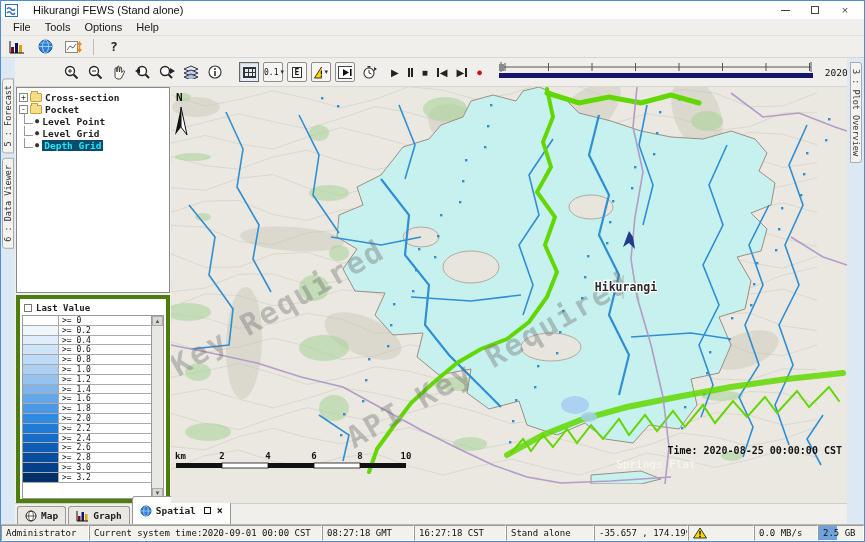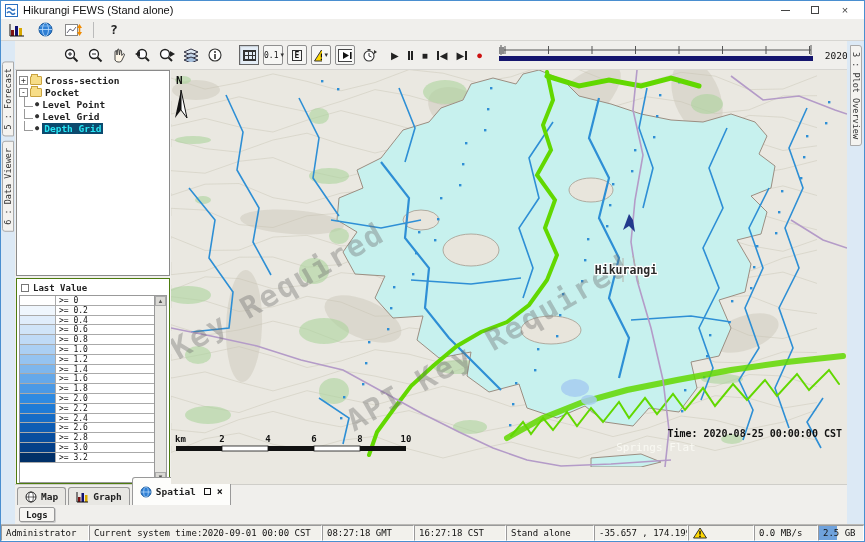--- a/index.html
+++ b/index.html
@@ -1,21 +1,21 @@
 <!DOCTYPE html>
 <html><head>
 <meta charset="utf-8">
 <style>
   html,body{margin:0;padding:0;background:#9db8cc;}
   *{box-sizing:border-box;}
   .win{width:865px;height:542px;background:#f0efec;border:1px solid #4a8fd0;
        font-family:"Liberation Sans",sans-serif;display:flex;flex-direction:column;overflow:hidden;}
   
   .titlebar{height:18px;background:#ffffff;display:flex;align-items:center;padding:0 4px;flex:0 0 18px;}
-  .titlebar .ttl{font-size:11px;color:#111;margin-left:5px;flex:1;}
+  .titlebar .ttl{font-size:11px;color:#111;margin-left:15px;flex:1;}
   .wbtn{width:30px;height:16px;display:flex;align-items:center;justify-content:center;color:#444;font-size:11px;}
   .wmin{width:9px;height:1px;background:#444;display:inline-block;}
   .wmax{width:8px;height:8px;border:1px solid #444;display:inline-block;}
   
   .menubar{height:17px;background:#f0efec;display:flex;align-items:center;padding-left:5px;border-bottom:1px solid #e2e1de;flex:0 0 17px;}
   .mitem{font-size:11px;color:#1a1a1a;padding:1px 7px;}
   
   .toolbar1{height:22px;background:#f0efec;display:flex;align-items:center;padding-left:5px;border-bottom:1px solid #d7d6d2;flex:0 0 22px;gap:6px;}
   .t1btn{width:22px;height:18px;display:flex;align-items:center;justify-content:center;}
   .tsep{width:1px;height:16px;background:#bbb;margin:0 3px;}
@@ -52,21 +52,21 @@
   .leftpanel{width:156px;flex:0 0 156px;background:#f0efec;display:flex;flex-direction:column;padding:0 1px;}
   .treebox{height:206px;flex:0 0 206px;background:#fff;border:1px solid #8a8a8a;overflow:hidden;padding:3px 1px;}
   .trow{display:flex;align-items:center;height:12px;font-family:"DejaVu Sans Mono",monospace;font-size:9.5px;font-weight:bold;color:#222;}
   .expbox{width:9px;height:9px;border:1px solid #888;background:#fff;font-size:8px;line-height:7px;text-align:center;color:#333;margin:0 2px 0 1px;flex:0 0 9px;font-weight:normal;}
   .folder{width:12px;height:9px;background:#f7dd87;border:1px solid #c9a23e;border-radius:1px;margin-right:3px;flex:0 0 12px;position:relative;}
   .folder:before{content:"";position:absolute;top:-3px;left:0;width:5px;height:2px;background:#f7dd87;border:1px solid #c9a23e;border-bottom:none;}
   .treeline{width:9px;height:10px;border-left:1px solid #999;border-bottom:1px solid #999;margin:0 2px 5px 6px;flex:0 0 9px;}
   .bullet{font-size:7px;color:#333;margin-right:3px;}
   .tlabel{white-space:nowrap;text-align:center;}
   .tlabel.sel{background:#0c4a6e;color:#27e7f5;padding:0 2px;}
-  .legendbox{margin-top:2px;flex:1;background:#fff;border:1px solid #4d7c0f;display:flex;flex-direction:column;overflow:hidden;padding:2px 2px 0 2px;}
+  .legendbox{margin-top:2px;flex:1;background:#fff;border:4px solid #4d7c0f;display:flex;flex-direction:column;overflow:hidden;padding:2px 2px 0 2px;}
   .lvrow{display:flex;align-items:center;height:14px;flex:0 0 14px;font-family:"DejaVu Sans Mono",monospace;font-size:9px;font-weight:bold;color:#222;gap:4px;padding-left:2px;}
   .cbox{width:8px;height:8px;border:1px solid #777;background:#fff;flex:0 0 8px;}
   .ltable{flex:1;display:flex;border:1px solid #999;min-height:0;}
   .lrows{flex:1;display:flex;flex-direction:column;overflow:hidden;}
   .lrow{display:flex;flex:0 0 9.8px;height:9.8px;border-bottom:1px solid #aaa;}
   .lsw{width:36px;flex:0 0 36px;border-right:1px solid #aaa;}
   .llb{flex:1;font-family:"DejaVu Sans Mono",monospace;font-size:8px;color:#111;line-height:9.5px;padding-left:3px;white-space:nowrap;}
   .sbar{width:12px;flex:0 0 12px;background:#e8e7e3;border-left:1px solid #999;display:flex;flex-direction:column;justify-content:space-between;align-items:center;}
   .sarr{font-size:6px;color:#555;width:100%;text-align:center;background:#d9d8d4;border:1px solid #aaa;line-height:8px;}
   .mapwrap{flex:1;position:relative;min-width:0;background:#eae8e1;}
@@ -101,20 +101,26 @@
         <span class="wmin"></span>
       </span>
     <span class="wbtn">
         <span class="wmax"></span>
       </span>
     <span class="wbtn">
         <span>×</span>
       </span>
   </div>
 
+  <div class="menubar">
+    <span class="mitem">File</span>
+    <span class="mitem">Tools</span>
+    <span class="mitem">Options</span>
+    <span class="mitem">Help</span>
+  </div>
 
   <div class="toolbar1">
     <span class="t1btn">
       <svg width="16" height="14">
         <rect x="2" y="7" width="3" height="6" fill="#7b1010"></rect>
         <rect x="6" y="3" width="3" height="10" fill="#101070"></rect>
         <rect x="10" y="5" width="3" height="8" fill="#d8a800"></rect>
         <path d="M1 1 v12 h14" stroke="#111" fill="none"></path>
       </svg>
     </span>
@@ -613,23 +619,20 @@
           <svg width="12" height="12">
             <circle cx="6" cy="6" r="5" fill="#2e7fd4" stroke="#1a5a9e"></circle>
             <ellipse cx="6" cy="6" rx="2.3" ry="5" fill="none" stroke="#bfe0ff" stroke-width="0.7"></ellipse>
             <line x1="1" y1="6" x2="11" y2="6" stroke="#bfe0ff" stroke-width="0.7"></line>
           </svg>
           <span>Spatial</span>
           <span class="tabmax"></span>
           <span class="tabx">×</span>
         </div>
       </div>
-      <div class="logsrow">
-        <span class="logsbtn">Logs</span>
-      </div>
     </div>
 
     <div class="dock dock-right">
       <div class="vtab vtab-r">3 : Plot Overview</div>
     </div>
   </div>
 
   <div class="statusbar">
     <span class="scell" style="flex:0 0 88px;">Administrator</span>
     <span class="scell" style="flex:1 1 262px;">Current system time:2020-09-01 00:00 CST</span>

